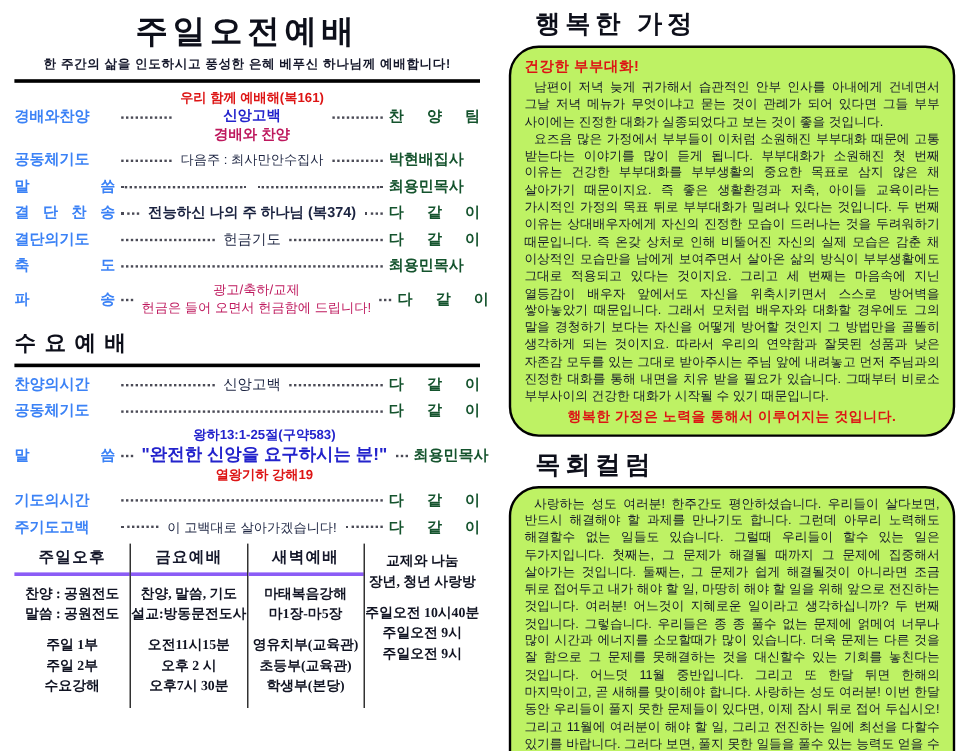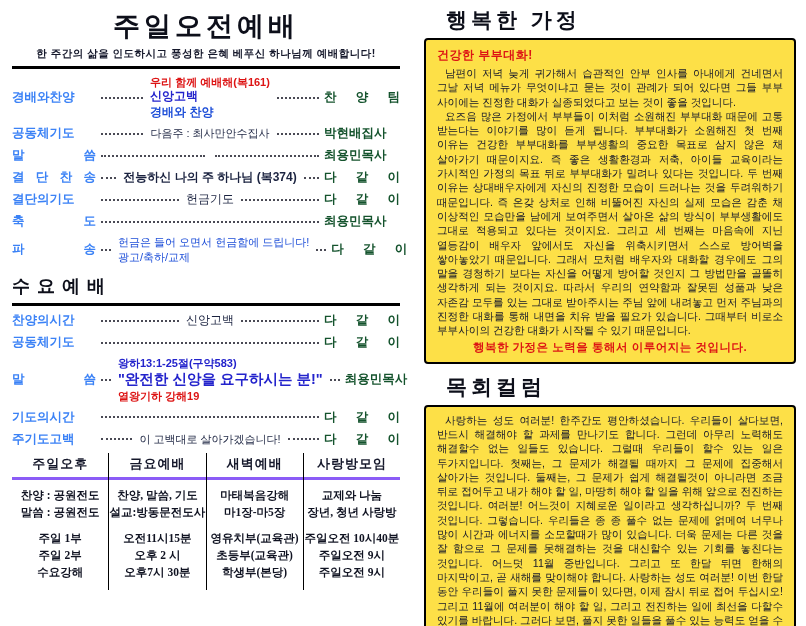--- a/index.html
+++ b/index.html
@@ -17,39 +17,39 @@
   .rule{border:0;border-top:3px solid #000;margin:5px 0 6px;}
   .sec-title{margin:10px 0 2px;text-align:left;font-size:18px;font-weight:bold;letter-spacing:7px;color:#0d0f1a;}
   .sec-title.small{font-size:16.5px;letter-spacing:4px;margin:9px 0 3px;}
 
   .svc-rows{margin-top:2px;}
   .svc-row{display:flex;align-items:center;margin:5px 0;font-size:12.5px;}
   .svc-label{width:84px;flex:none;text-align:justify;text-align-last:justify;font-weight:bold;color:#3b82f6;}
   .svc-right{width:76px;flex:none;text-align:justify;text-align-last:justify;font-weight:bold;color:#14532d;}
   .leader{flex:1;height:0;border-top:2px dotted #4a4a55;margin:0 5px;min-width:10px;}
   .svc-center{flex:none;text-align:center;padding:0 2px;white-space:nowrap;color:#1b2340;}
-  .svc-mid{flex:none;text-align:left;padding:0 2px;}
+  .svc-mid{flex:none;text-align:center;padding:0 2px;}
   .mid-line{display:block;line-height:1.3;white-space:nowrap;}
   .c-red{color:var(--red);}
   .c-blue{color:var(--blue);}
-  .c-ink{color:#1d4ed8;}
+  .c-ink{color:#be185d;}
   .bold{font-weight:bold;}
   .fs11{font-size:11px;} .fs12{font-size:12px;} .fs14{font-size:14.5px;}
 
   
   .wk-table{display:flex;margin-top:4px;}
   .wk-col{flex:1;text-align:center;}
   .wk-col + .wk-col{border-left:1.5px solid #000;}
   .wk-head{font-size:13px;font-weight:bold;padding:2px 0 4px;border-bottom:3px solid #8b5cf6;letter-spacing:1px;}
   .wk-block{margin:7px 0 9px;}
   .wk-cell{font-size:11.5px;line-height:17px;font-family:"Liberation Serif","DejaVu Serif",serif;font-weight:bold;color:#101322;}
 
   
   .r-title{margin:2px 0 4px;font-size:21px;font-weight:bold;letter-spacing:4px;color:#0d0f1a;padding-left:22px;}
-  .rbox{border:2px solid #000;border-radius:4px;padding:6px 11px 7px;background:#fde047;}
+  .rbox{border:2px solid #000;border-radius:25px;padding:6px 11px 7px;background:#bef264;}
   .rbox p{margin:0;font-size:10.6px;line-height:14.3px;text-align:justify;word-break:keep-all;text-indent:8px;color:#14172a;}
   .box-head{font-size:12px;font-weight:bold;color:var(--red);margin:1px 0 2px;letter-spacing:0.5px;}
   .closing{font-size:11.5px;font-weight:bold;color:var(--red);text-align:center;margin-top:2px;letter-spacing:0.5px;}
 </style>
 </head>
 <body>
 
 <div class="col-left">
 
   <h1 class="main-title">주일오전예배</h1>
@@ -104,22 +104,22 @@
     <div class="svc-row">
       <span class="svc-label">축 도</span>
       <span class="leader"></span>
       <span class="svc-right">최용민목사</span>
     </div>
 
     <div class="svc-row">
       <span class="svc-label">파 송</span>
       <span class="leader"></span>
       <span class="svc-mid">
+        <span class="mid-line c-ink fs11">광고/축하/교제</span>
         <span class="mid-line c-ink fs11">헌금은 들어 오면서 헌금함에 드립니다!</span>
-        <span class="mid-line c-ink fs11">광고/축하/교제</span>
       </span>
       <span class="leader"></span>
       <span class="svc-right">다 같 이</span>
     </div>
   </div>
 
   <h2 class="sec-title">수요예배</h2>
   <div class="rule"></div>
 
   <div class="svc-rows">
@@ -204,21 +204,20 @@
       </div>
       <div class="wk-block">
         <div class="wk-cell">영유치부(교육관)</div>
         <div class="wk-cell">초등부(교육관)</div>
         <div class="wk-cell">학생부(본당)</div>
 
       </div>
     </div>
 
     <div class="wk-col">
-      <div class="wk-head">사랑방모임</div>
       <div class="wk-block">
         <div class="wk-cell">교제와 나눔</div>
         <div class="wk-cell">장년, 청년 사랑방</div>
       </div>
       <div class="wk-block">
         <div class="wk-cell">주일오전 10시40분</div>
         <div class="wk-cell">주일오전 9시</div>
         <div class="wk-cell">주일오전 9시</div>
 
       </div>

